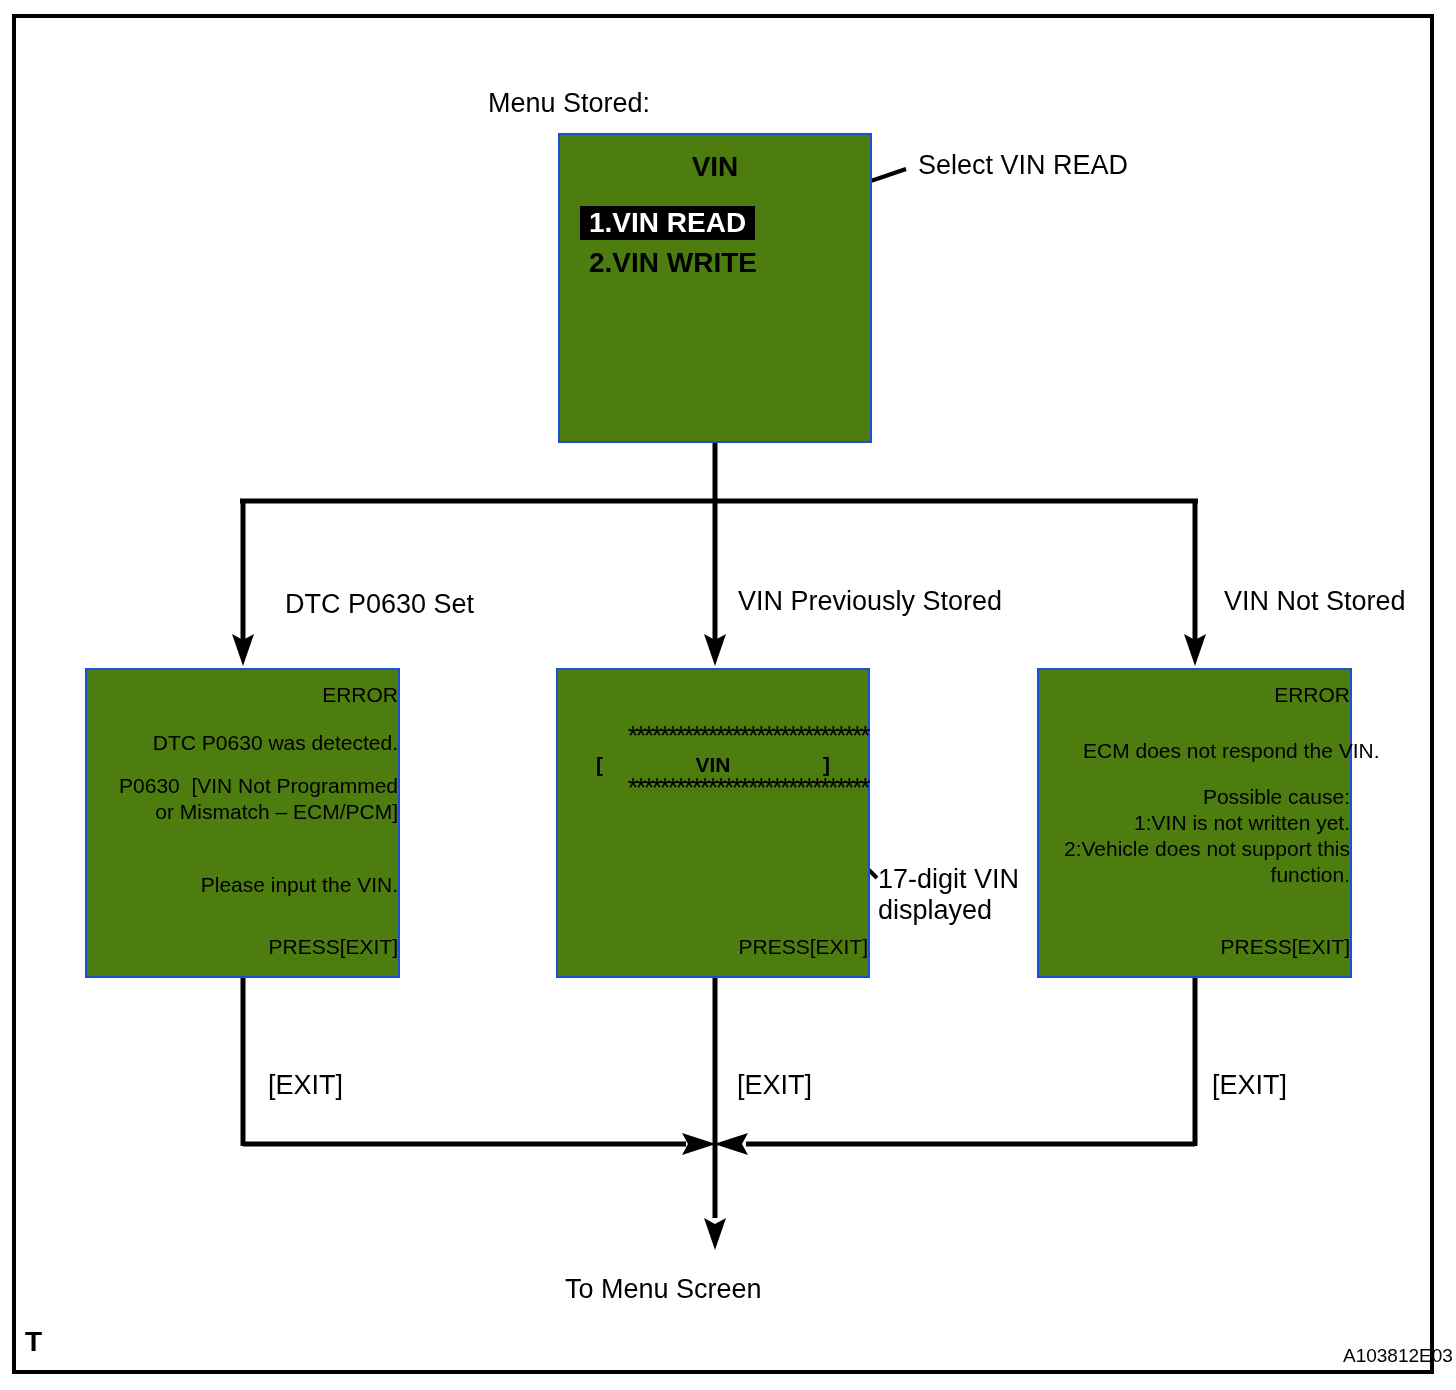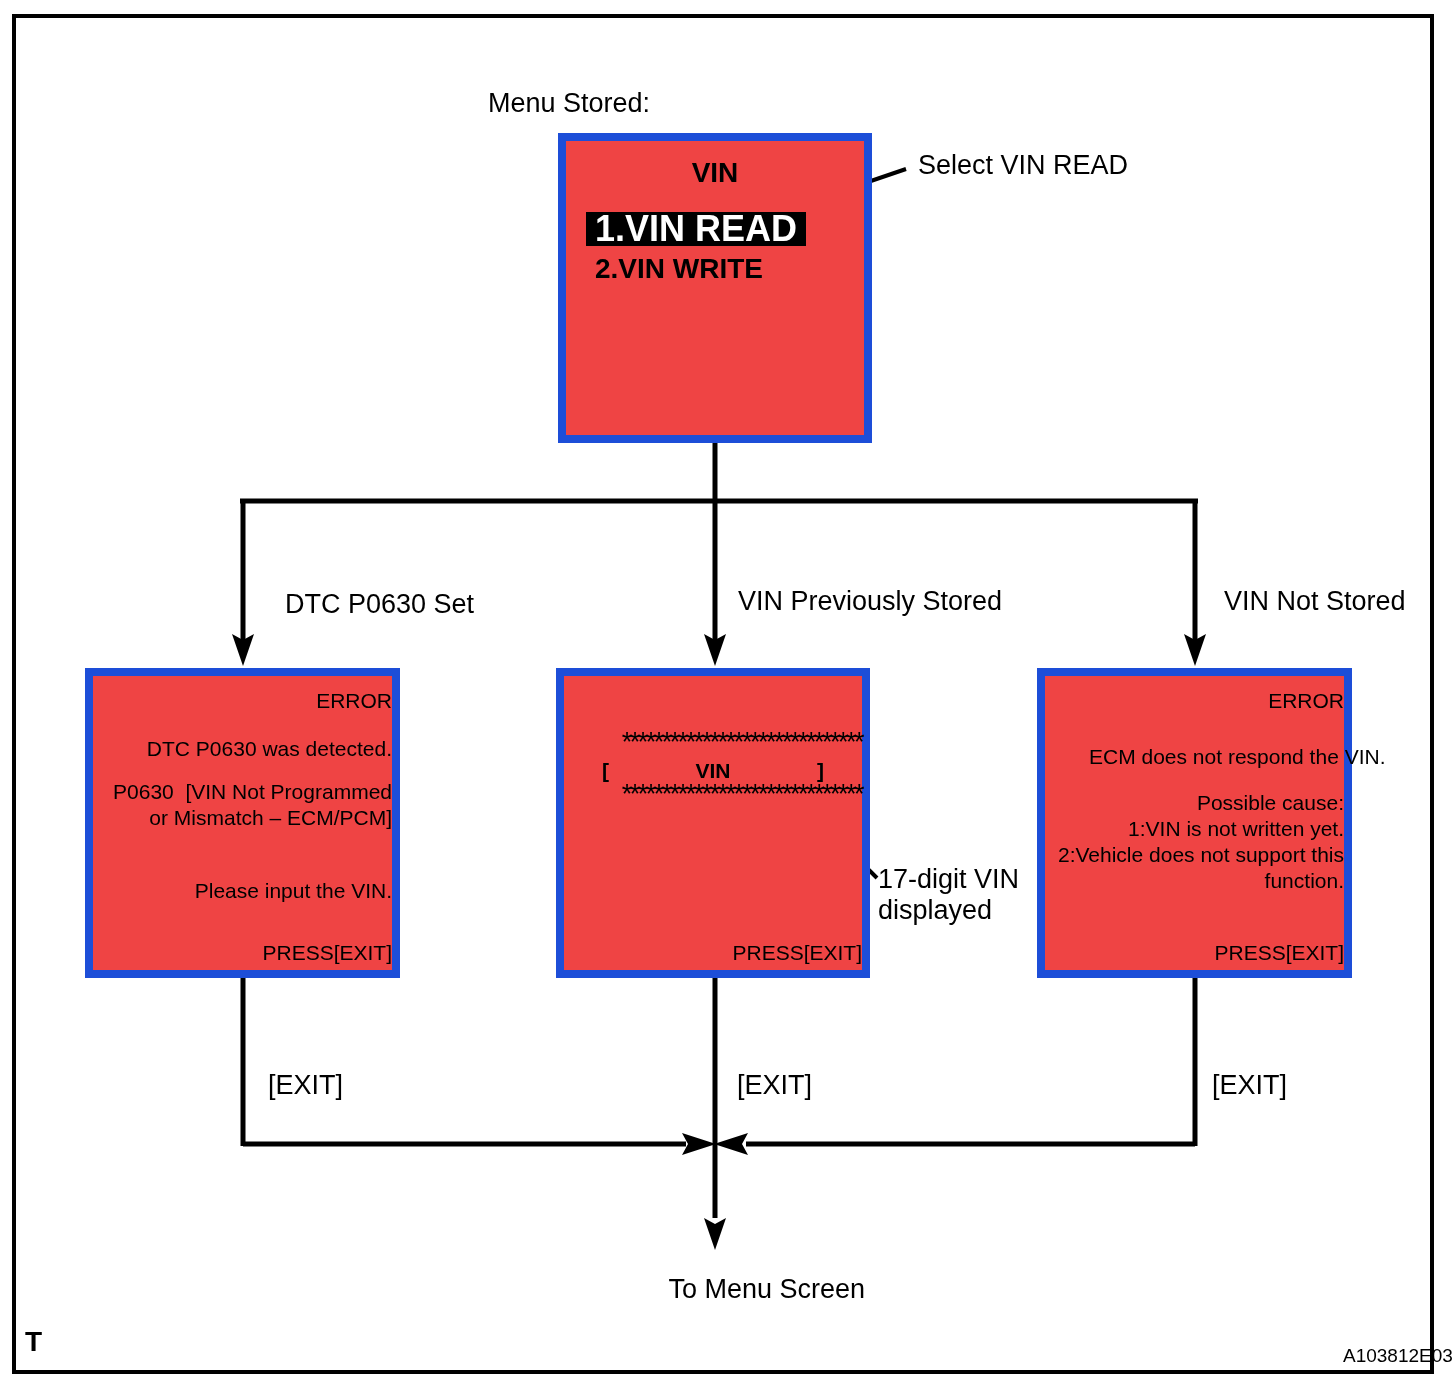--- a/index.html
+++ b/index.html
@@ -8,36 +8,36 @@
     font-family:"Liberation Sans","DejaVu Sans",sans-serif; color:#000;
     overflow:hidden;
   }
   .frame {
     position:absolute; left:12px; top:14px; width:1414px; height:1352px;
     border:4px solid #000;
   }
   svg.wires { position:absolute; left:0; top:0; width:1456px; height:1390px; }
 
   .screenbox {
-    position:absolute; box-sizing:border-box; border:8px solid #1d4ed8; background:#ef4444;
+    position:absolute; box-sizing:border-box; border:2px solid #1d4ed8; background:#4d7c0f;
   }
   #menu-box  { left:558px;  top:133px; width:314px; height:310px; }
   #box-left  { left:85px;   top:668px; width:315px; height:310px; }
   #box-mid   { left:556px;  top:668px; width:314px; height:310px; }
   #box-right { left:1037px; top:668px; width:315px; height:310px; }
 
   .scrline {
     position:absolute; left:0; right:0; text-align:right;
     font-weight:normal; font-size:21px; line-height:26px; white-space:pre;
   }
   .menu-title { position:absolute; left:0; right:0; top:16px; text-align:center;
     font-weight:bold; font-size:28px; }
   .menu-item-selected {
     position:absolute; left:20px; top:71px; background:#000; color:#fff;
-    font-weight:bold; font-size:36px; line-height:28px; padding:3px 9px; white-space:pre;
+    font-weight:bold; font-size:28px; line-height:28px; padding:3px 9px; white-space:pre;
   }
   .menu-item {
     position:absolute; left:29px; top:114px; font-weight:bold; font-size:28px;
     line-height:28px; white-space:pre;
   }
 
   .stars { letter-spacing:-2.5px; font-size:27px; line-height:27px; }
   .bracketrow {
     position:absolute; left:0; right:0; top:82px; padding:0 38px;
     display:flex; justify-content:space-between; align-items:baseline;
@@ -127,17 +127,17 @@
     <div class="scrline" style="top:264px;">PRESS[EXIT]</div>
   </div>
 
   <div class="label" style="left:878px; top:864px;">17-digit VIN</div>
   <div class="label" style="left:878px; top:895px;">displayed</div>
 
   <div class="label" style="left:268px; top:1070px;">[EXIT]</div>
   <div class="label" style="left:737px; top:1070px;">[EXIT]</div>
   <div class="label" style="left:1212px; top:1070px;">[EXIT]</div>
 
-  <div class="label" style="left:565px; top:1274px; width:300px; text-align:right;">To Menu Screen</div>
+  <div class="label" style="left:565px; top:1274px; width:300px; text-align:left;">To Menu Screen</div>
   <div class="label-t" style="left:25px; top:1328px;">T</div>
   <div class="label-id" style="left:1343px; top:1346px;">A103812E03</div>
 
 </div>
 
 </body></html>

